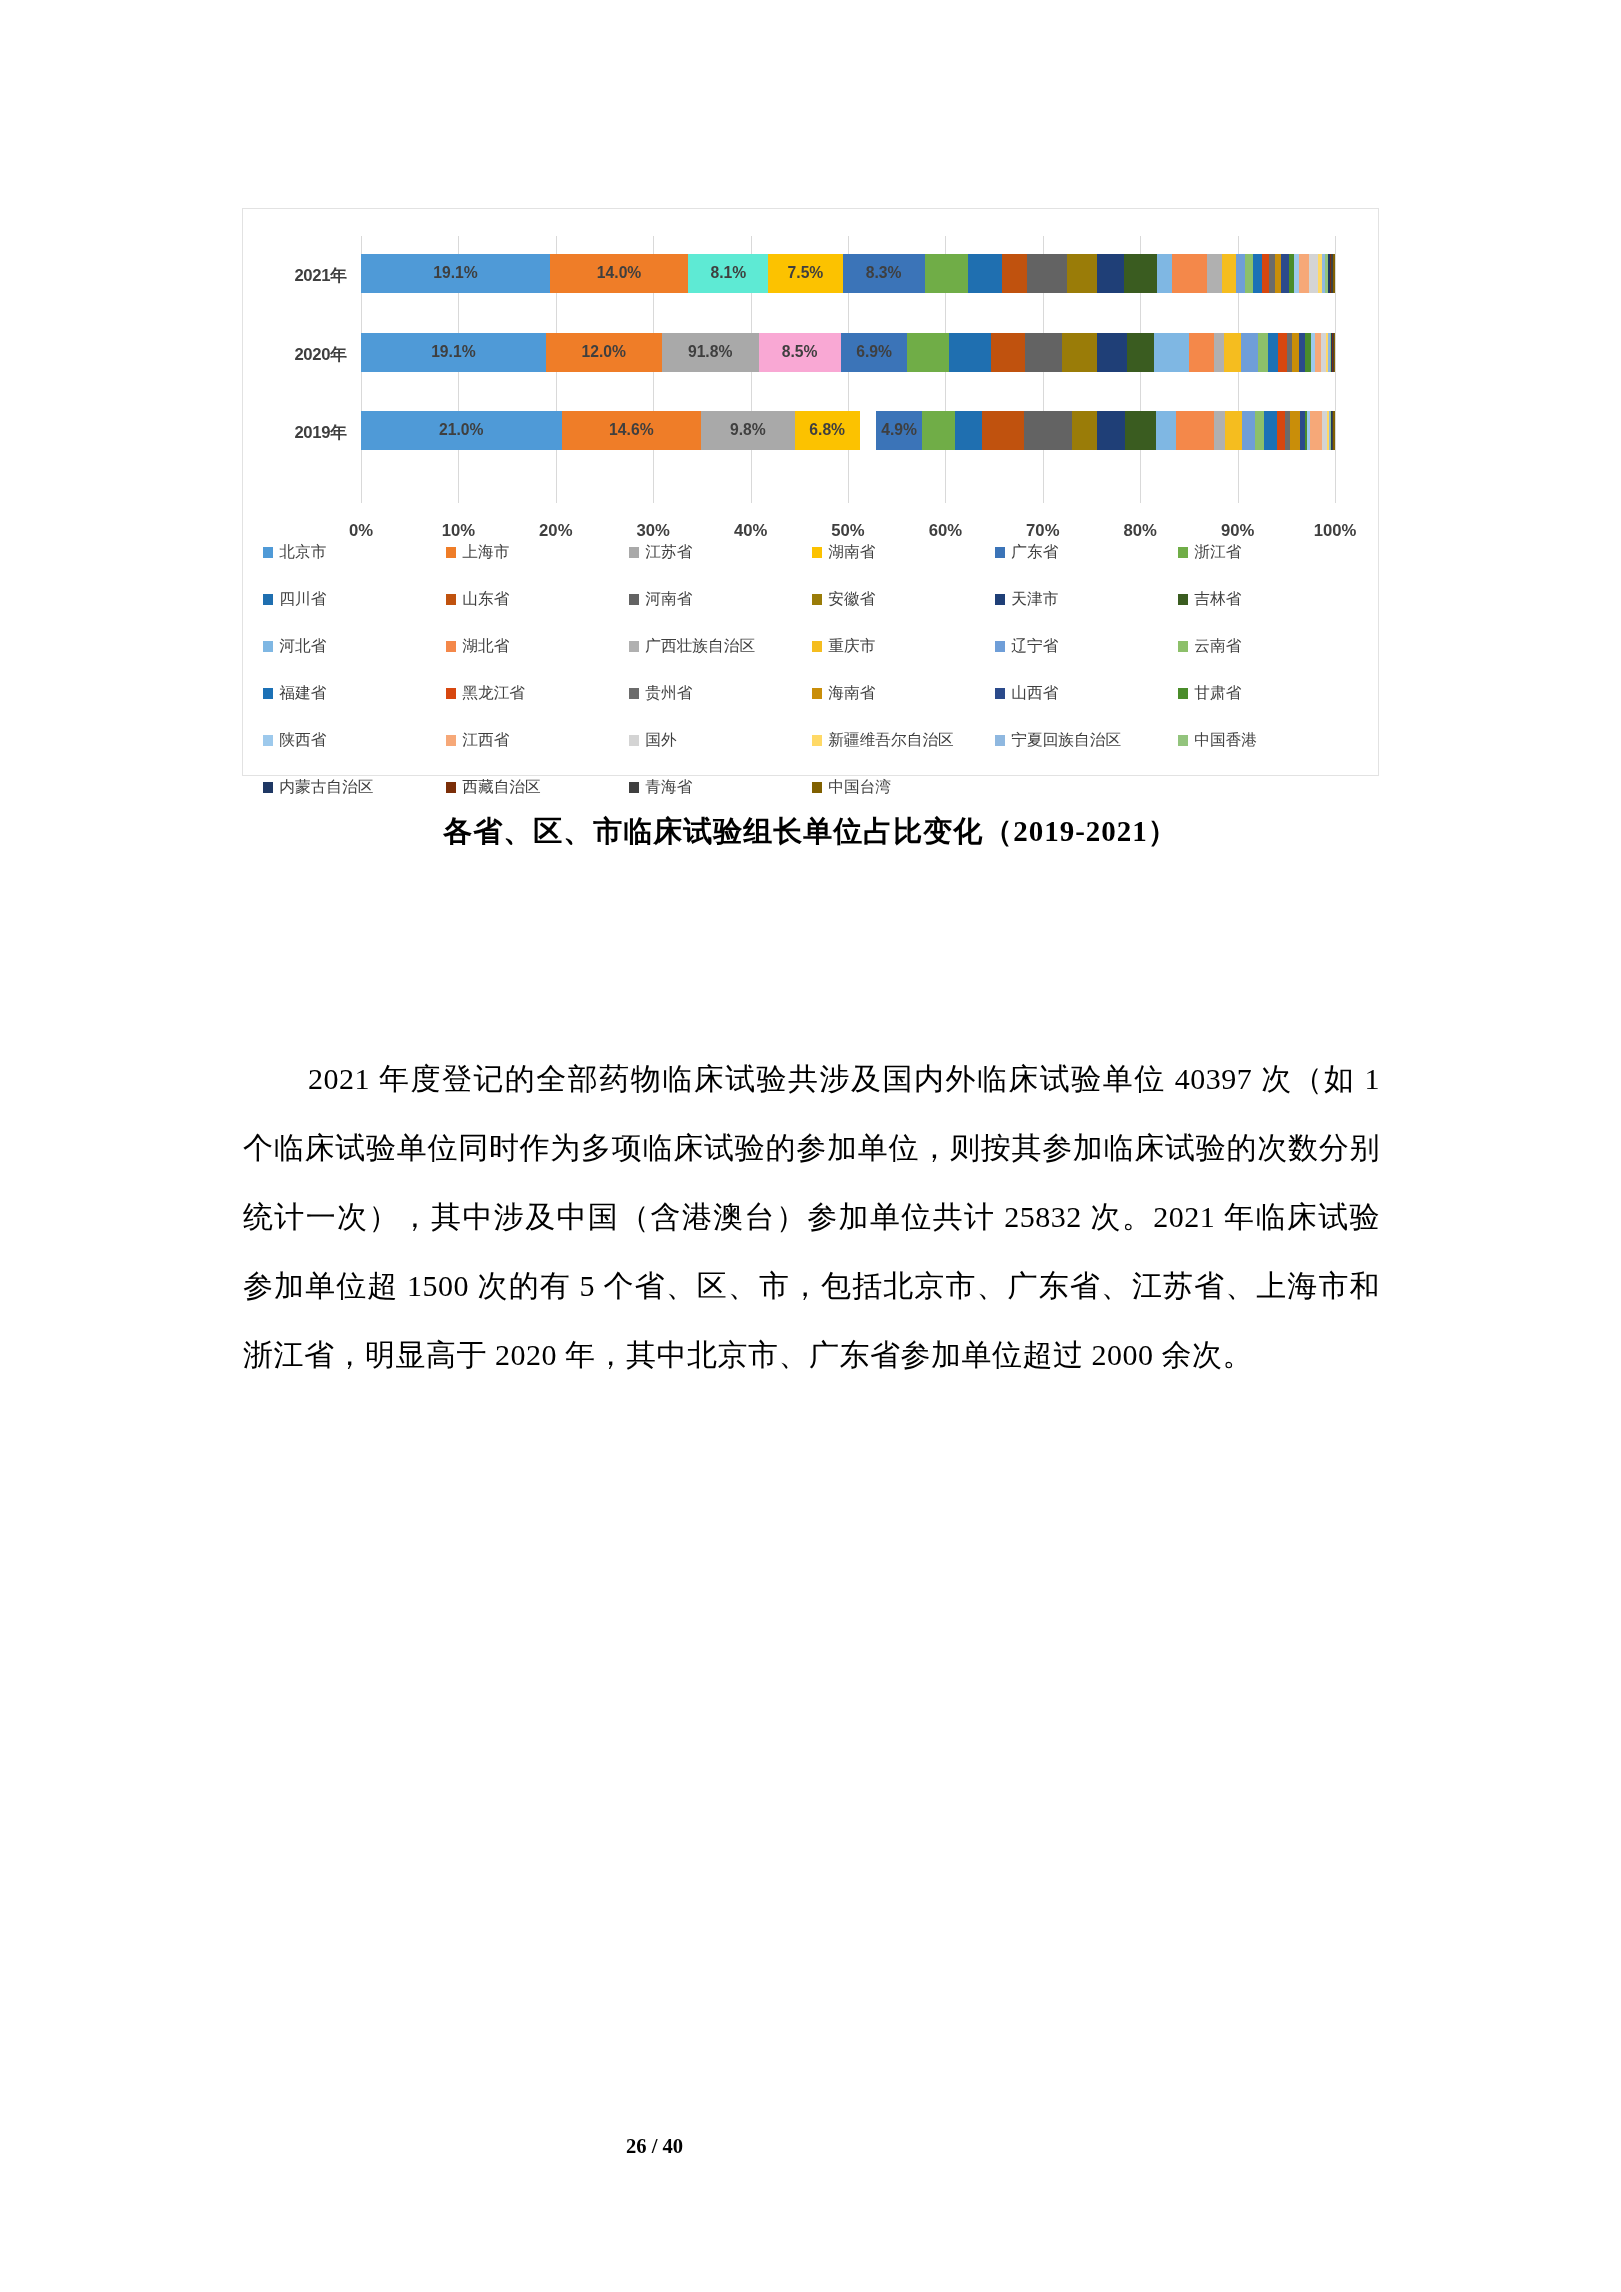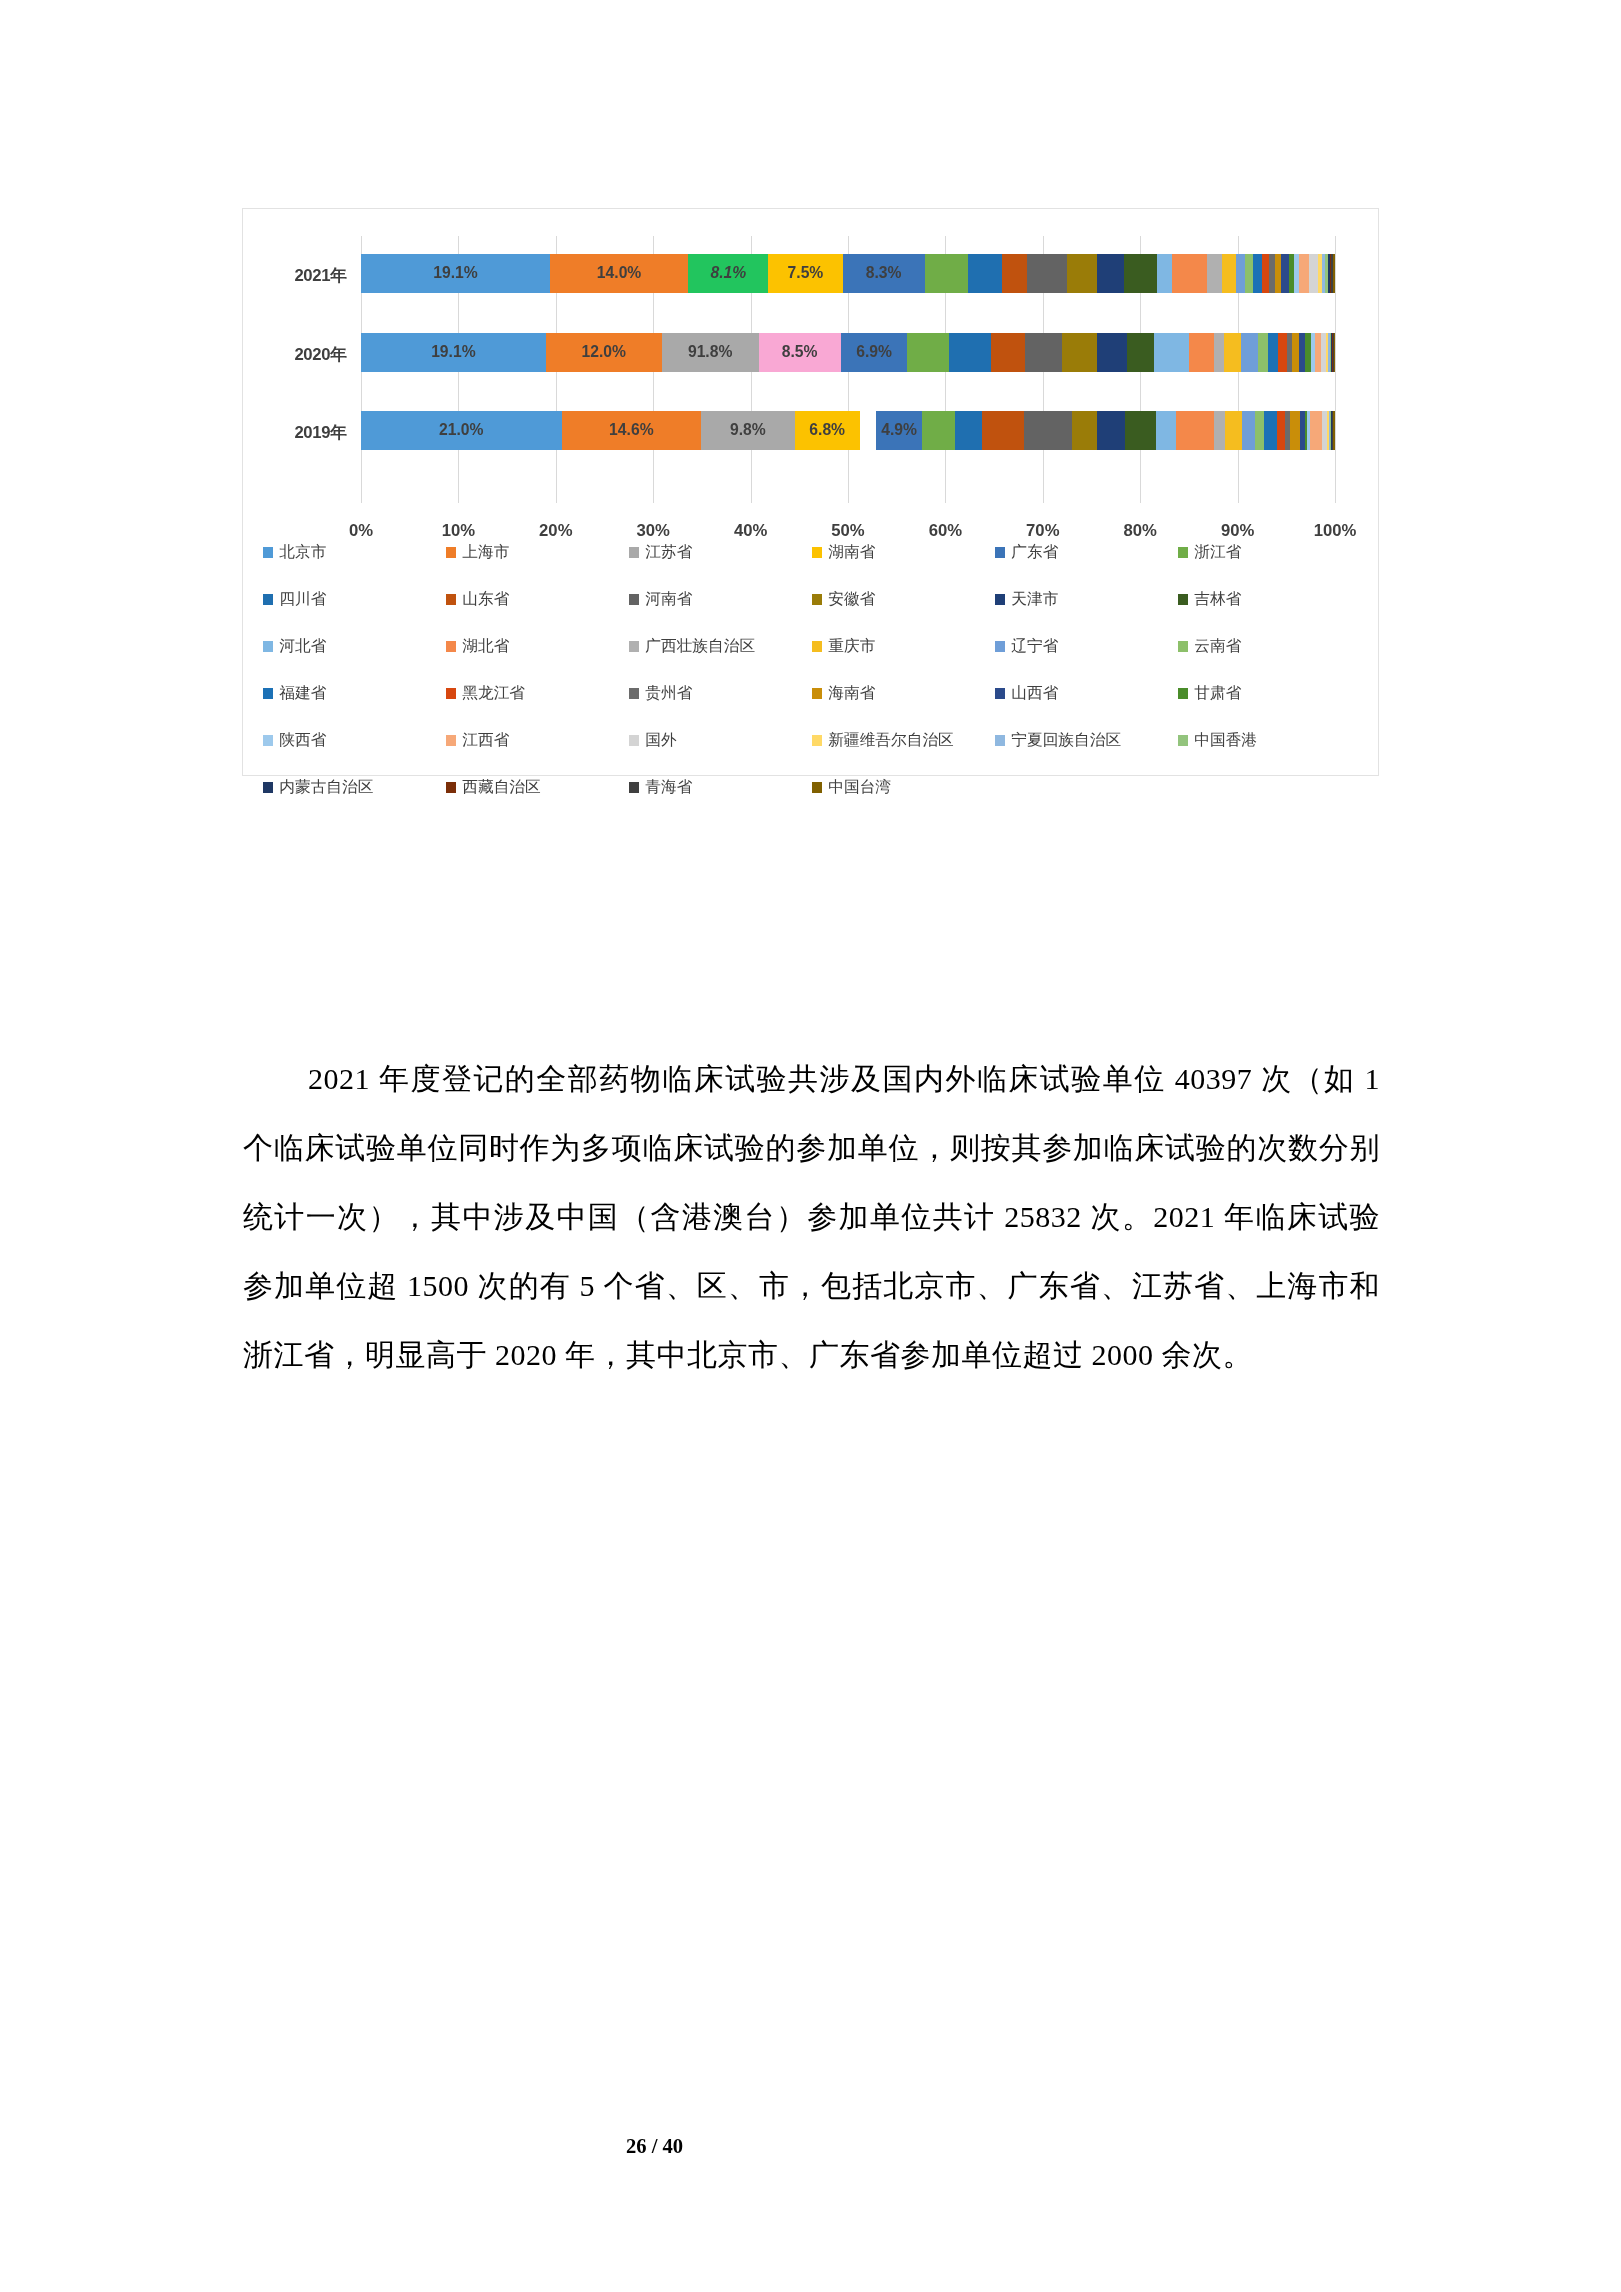--- a/index.html
+++ b/index.html
@@ -171,21 +171,21 @@
           <div class="gridline" style="left: 70%;"></div>
           <div class="gridline" style="left: 80%;"></div>
           <div class="gridline" style="left: 90%;"></div>
           <div class="gridline" style="left: 100%;"></div>
         </div>
       <div id="bars">
           <div class="cat-label" style="top: 37px;">2021年</div>
           <div class="bar-row" style="top: 27.4px;">
             <div class="seg" title="北京市" style="width: 19.3909%; background: rgb(79, 154, 215);">19.1%</div>
             <div class="seg" title="上海市" style="width: 14.2132%; background: rgb(239, 125, 40);">14.0%</div>
-            <div class="seg" title="江苏省" style="width: 8.22335%; background: #22c55e; font-style: italic;">8.1%</div>
+            <div class="seg" title="江苏省" style="width: 8.22335%; background: #5eead4;">8.1%</div>
             <div class="seg" title="湖南省" style="width: 7.61421%; background: rgb(252, 194, 0);">7.5%</div>
             <div class="seg" title="广东省" style="width: 8.4264%; background: rgb(59, 116, 184);">8.3%</div>
             <div class="seg" title="浙江省" style="width: 4.46701%; background: rgb(112, 173, 71);"></div>
             <div class="seg" title="四川省" style="width: 3.45178%; background: rgb(31, 111, 176);"></div>
             <div class="seg" title="山东省" style="width: 2.63959%; background: rgb(192, 82, 14);"></div>
             <div class="seg" title="河南省" style="width: 4.06091%; background: rgb(99, 99, 99);"></div>
             <div class="seg" title="安徽省" style="width: 3.04569%; background: rgb(154, 124, 8);"></div>
             <div class="seg" title="天津市" style="width: 2.84264%; background: rgb(31, 63, 119);"></div>
             <div class="seg" title="吉林省" style="width: 3.35025%; background: rgb(58, 92, 32);"></div>
             <div class="seg" title="河北省" style="width: 1.52284%; background: rgb(127, 183, 227);"></div>
@@ -434,19 +434,20 @@
           <span class="swatch" style="background: rgb(64, 64, 64);"></span>
           <span>青海省</span>
         </div>
         <div class="legend-item">
           <span class="swatch" style="background: rgb(128, 96, 0);"></span>
           <span>中国台湾</span>
         </div>
       </div>
   </div>
 
+  <div class="caption">各省、区、市临床试验组长单位占比变化（2019-2021）</div>
 
 
   <div class="para">2021 年度登记的全部药物临床试验共涉及国内外临床试验单位 40397 次（如 1 个临床试验单位同时作为多项临床试验的参加单位，则按其参加临床试验的次数分别统计一次），其中涉及中国（含港澳台）参加单位共计 25832 次。2021 年临床试验参加单位超 1500 次的有 5 个省、区、市，包括北京市、广东省、江苏省、上海市和浙江省，明显高于 2020 年，其中北京市、广东省参加单位超过 2000 余次。</div>
 
   <div class="footer">26 / 40</div>
 </div>
 
 
 </body></html>

